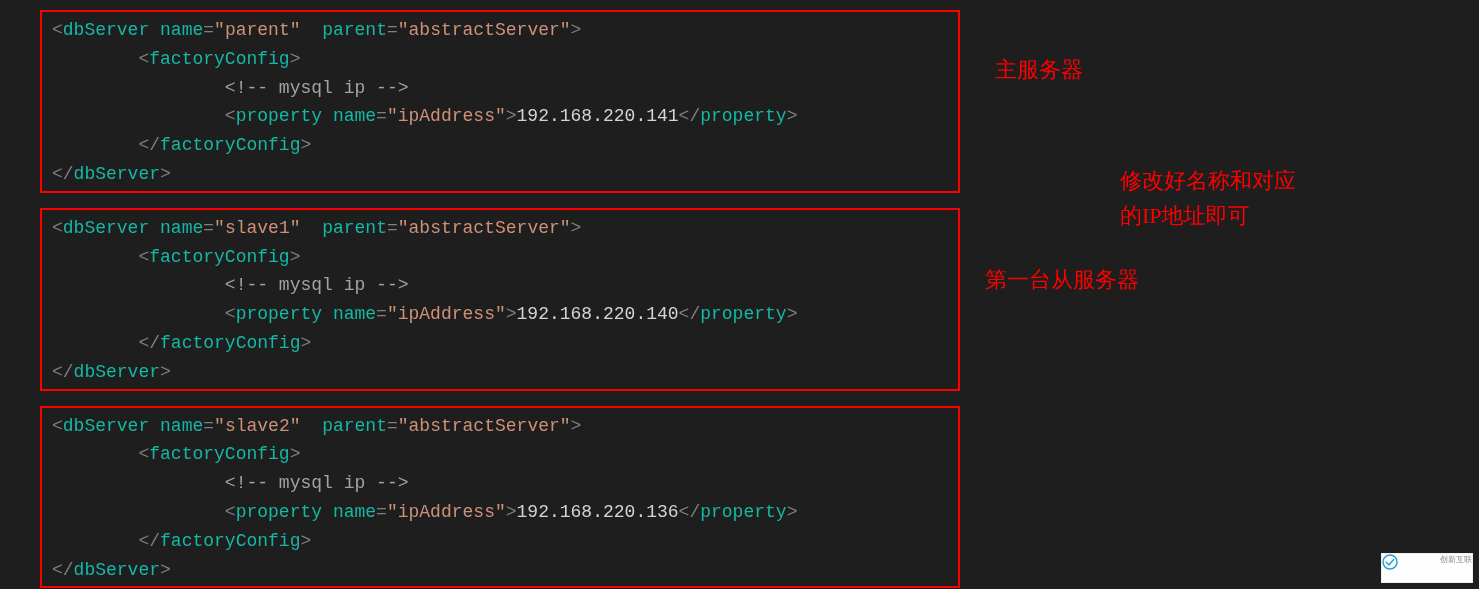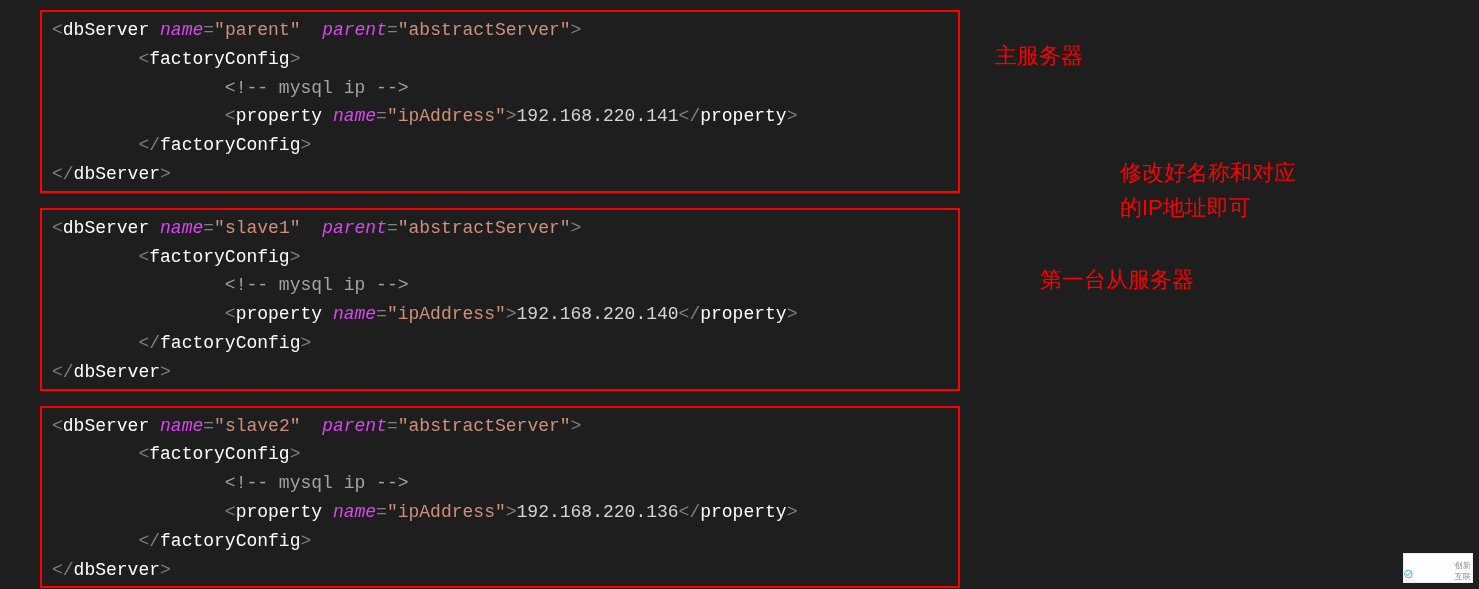--- a/index.html
+++ b/index.html
@@ -25,47 +25,47 @@
   .code-box {
     border: 2px solid #ff0000;
     margin: 0 0 15px 40px;
     width: 920px;
     padding: 4px 10px 2px 10px;
     line-height: 1.6;
     white-space: pre;
     color: #d4d4d4;
   }
   .bracket { color: #808080; }
-  .tag { color: #ffffff; }
-  .attr-name { color: #d946ef; font-style: italic; }
+  .tag { color: #14b8a6; }
+  .attr-name { color: #14b8a6; }
   .attr-val { color: #ce9178; }
   .comment { color: #a3a3a3; }
   .text-content { color: #d4d4d4; margin-top: 45px; }
 
   .annotation {
     position: absolute;
     color: #ff0000;
     font-family: "Microsoft YaHei", SimHei, sans-serif;
     font-size: 22px;
   }
-  .note1 { top: 41px; left: 995px; }
-  .note-right { top: 155px; left: 1120px; width: 180px; line-height: 1.6; }
-  .note2 { top: 265px; left: 1040px; }
+  .note1 { top: 55px; left: 995px; }
+  .note-right { top: 163px; left: 1120px; width: 180px; line-height: 1.6; font-family: Liberation Serif, serif; }
+  .note2 { top: 265px; left: 985px; }
   .note3 { top: 465px; left: 985px; }
 
   .watermark {
     position: absolute;
     bottom: 6px;
     right: 6px;
-    width: 70px;
+    width: 92px;
     height: 30px;
     background: #fdfdfd;
     border: 1px solid #eee;
     display: flex;
-    align-items: flex-end;
+    align-items: flex-start;
     justify-content: center;
     font-size: 8px;
     color: #888;
     font-family: sans-serif;
     gap: 40px;
   }
   .watermark svg { margin-right: 2px; }
 </style>
 </head>
 <body>

